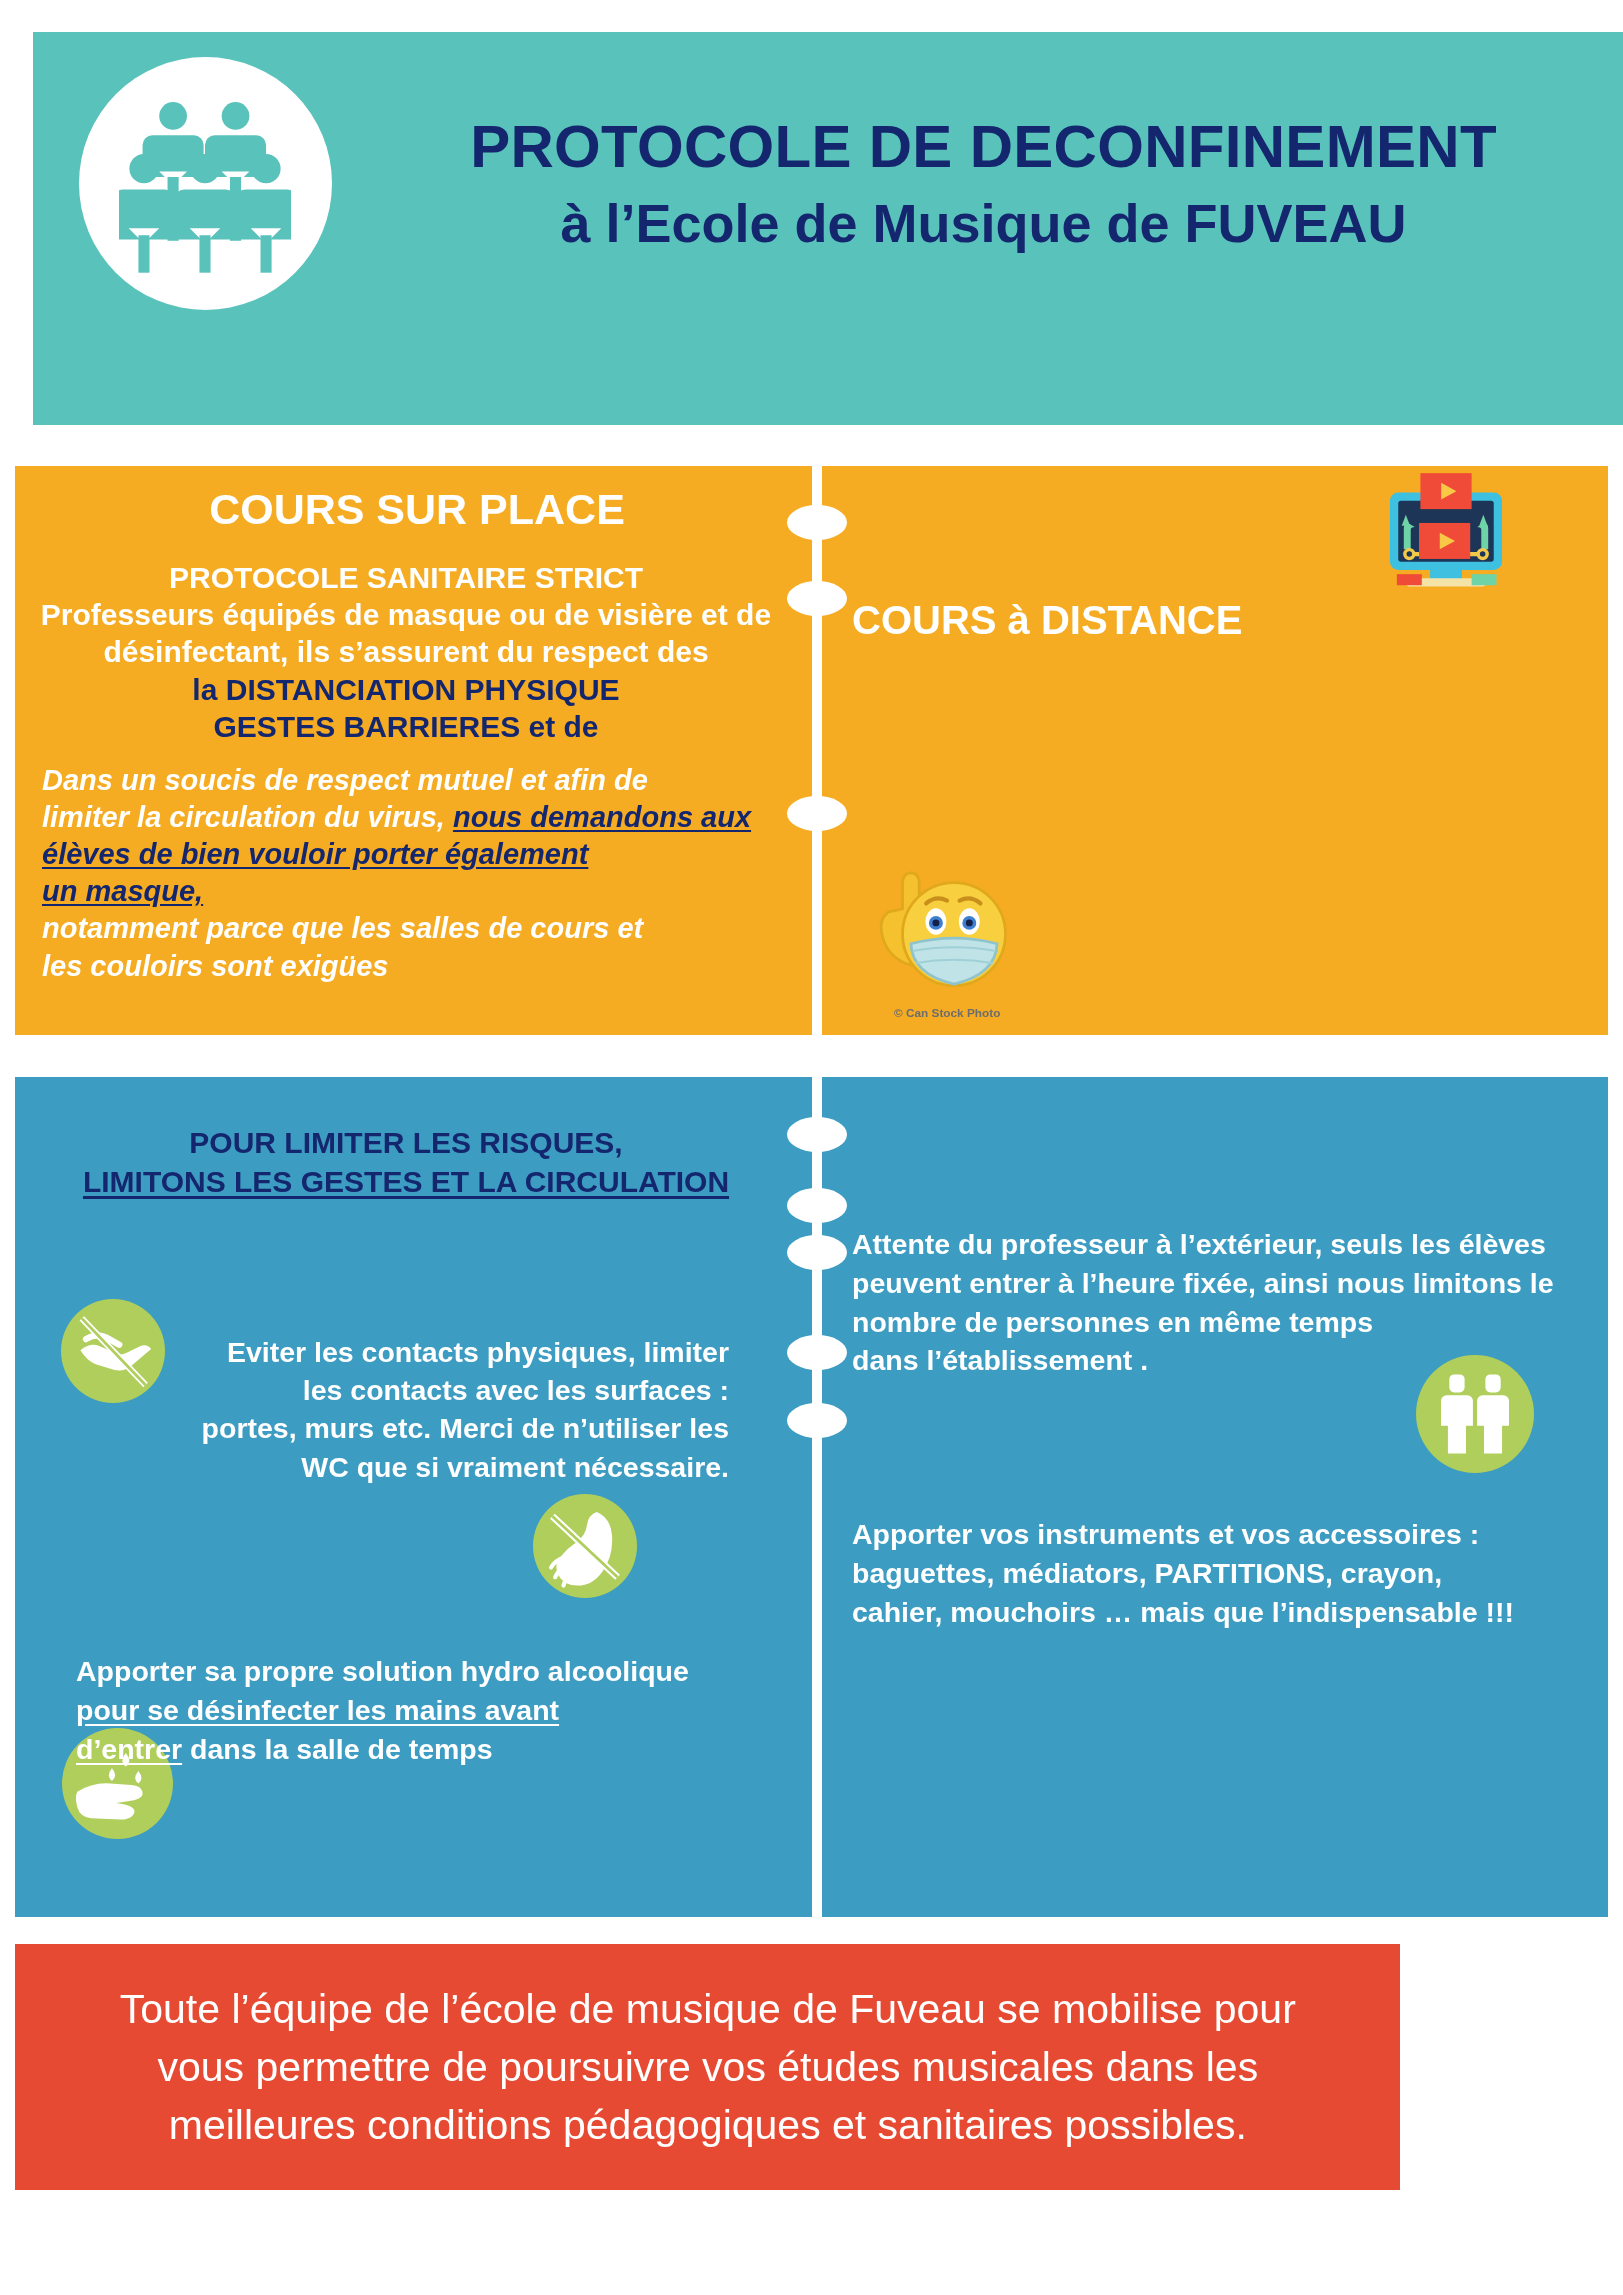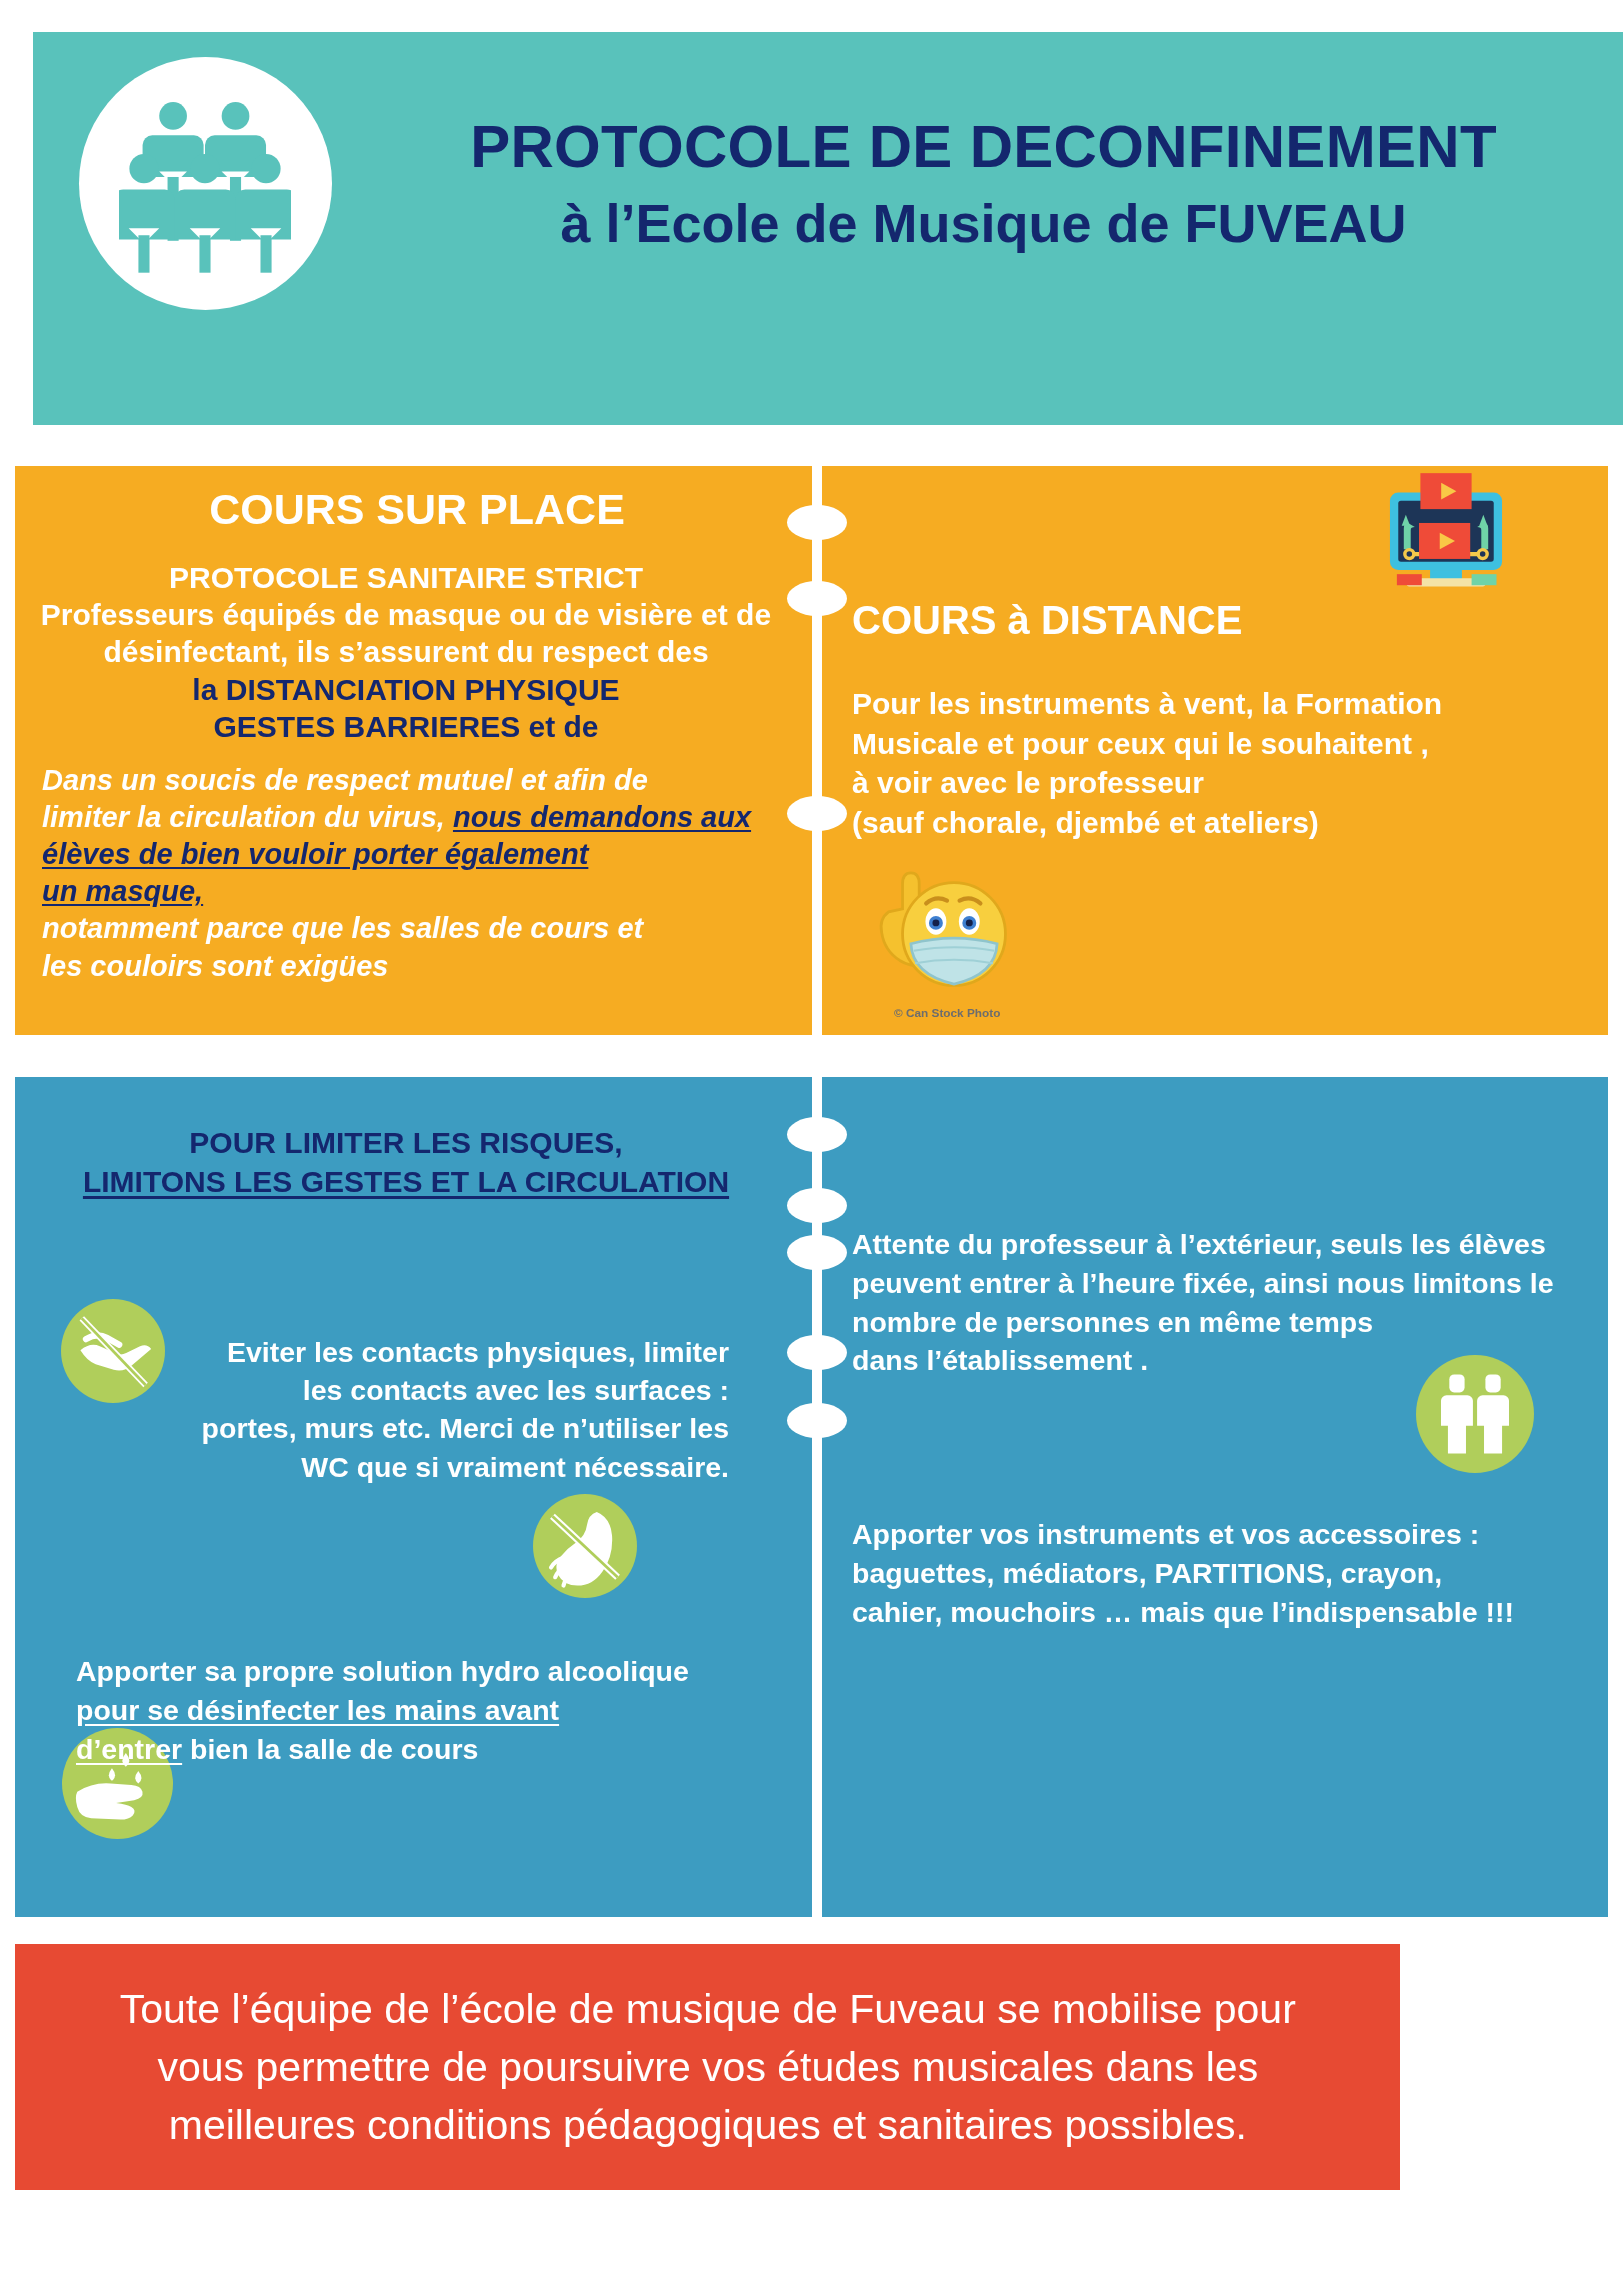--- a/index.html
+++ b/index.html
@@ -361,26 +361,20 @@
     <div>Dans un  soucis de respect mutuel et afin de</div>
     <div><span>limiter la circulation du virus, </span><span class="nv">nous demandons aux</span></div>
     <div><span class="nv">élèves de bien vouloir porter également</span></div>
     <div><span class="nv">un masque,</span></div>
     <div>notamment parce que les salles de cours et</div>
     <div>les couloirs sont exigües</div>
   </div>
 
   <div class="cours-distance">COURS à DISTANCE</div>
 
-  <div class="distance-body">
-    <div>Pour les instruments à vent, la Formation</div>
-    <div>Musicale et pour ceux qui le souhaitent ,</div>
-    <div>à voir avec le professeur</div>
-    <div> (sauf chorale,  djembé et ateliers)</div>
-  </div>
 
   <svg class="video-icon" viewBox="0 0 190 185">
     <rect x="14" y="34" width="162" height="112" rx="12" fill="#3ec0e0"></rect>
     <rect x="26" y="46" width="138" height="88" rx="4" fill="#1d3557"></rect>
     <path d="M40 78 q-6 0 -6 8 v30 h10 v-28 q0-4 6-4 z" fill="#6fd3a8"></path>
     <polygon points="31,82 43,82 37,66" fill="#6fd3a8"></polygon>
     <path d="M150 78 q6 0 6 8 v30 h-10 v-28 q0-4 -6-4 z" fill="#6fd3a8"></path>
     <polygon points="143,82 155,82 149,66" fill="#6fd3a8"></polygon>
     <rect x="38" y="120" width="114" height="6" rx="3" fill="#f3c94b"></rect>
     <circle cx="42" cy="123" r="9" fill="#f3c94b"></circle>
@@ -462,21 +456,21 @@
       <path d="M22 92 q22 -14 48 -12 l30 2 q14 1 16 10 q2 9 -12 12 l-26 4 q16 2 22 6 q8 5 2 12 q-5 6 -18 6 l-42 -2 q-16 -1 -20 -16 q-4 -14 0 -22 z" fill="#ffffff"></path>
       <path d="M92 36 q10 12 0 20 q-10 -8 0 -20 z" fill="#ffffff"></path>
       <path d="M72 58 q9 11 0 18 q-9 -7 0 -18 z" fill="#ffffff"></path>
       <path d="M110 62 q9 11 0 18 q-9 -7 0 -18 z" fill="#ffffff"></path>
     </svg>
   </div>
 
   <div class="blk-hydro">
     <div>Apporter sa propre solution hydro alcoolique</div>
     <div><span class="ul">pour se désinfecter les mains avant</span></div>
-    <div><span class="ul">d’entrer</span><span> bien la salle de cours</span></div>
+    <div><span class="ul">d’entrer</span><span> dans la salle de temps</span></div>
   </div>
 
   <div class="blk-attente">
     <div><span>Attente du professeur à l’extérieur</span><span>, seuls les élèves</span></div>
     <div>peuvent entrer à l’heure fixée, ainsi nous limitons le</div>
     <div>nombre de personnes en même temps</div>
     <div>dans l’établissement .</div>
   </div>
 
   <div class="icon-circ" id="icon-distance">

